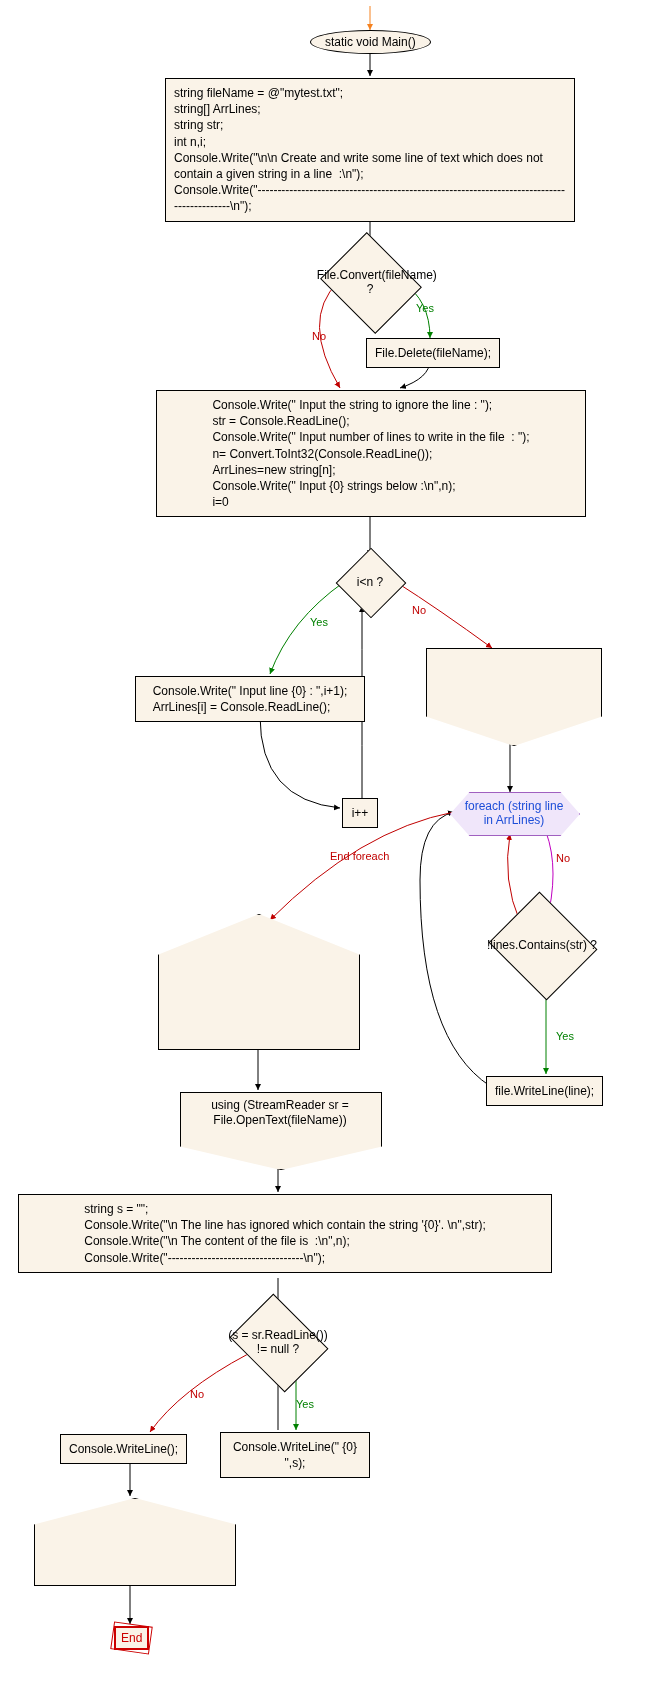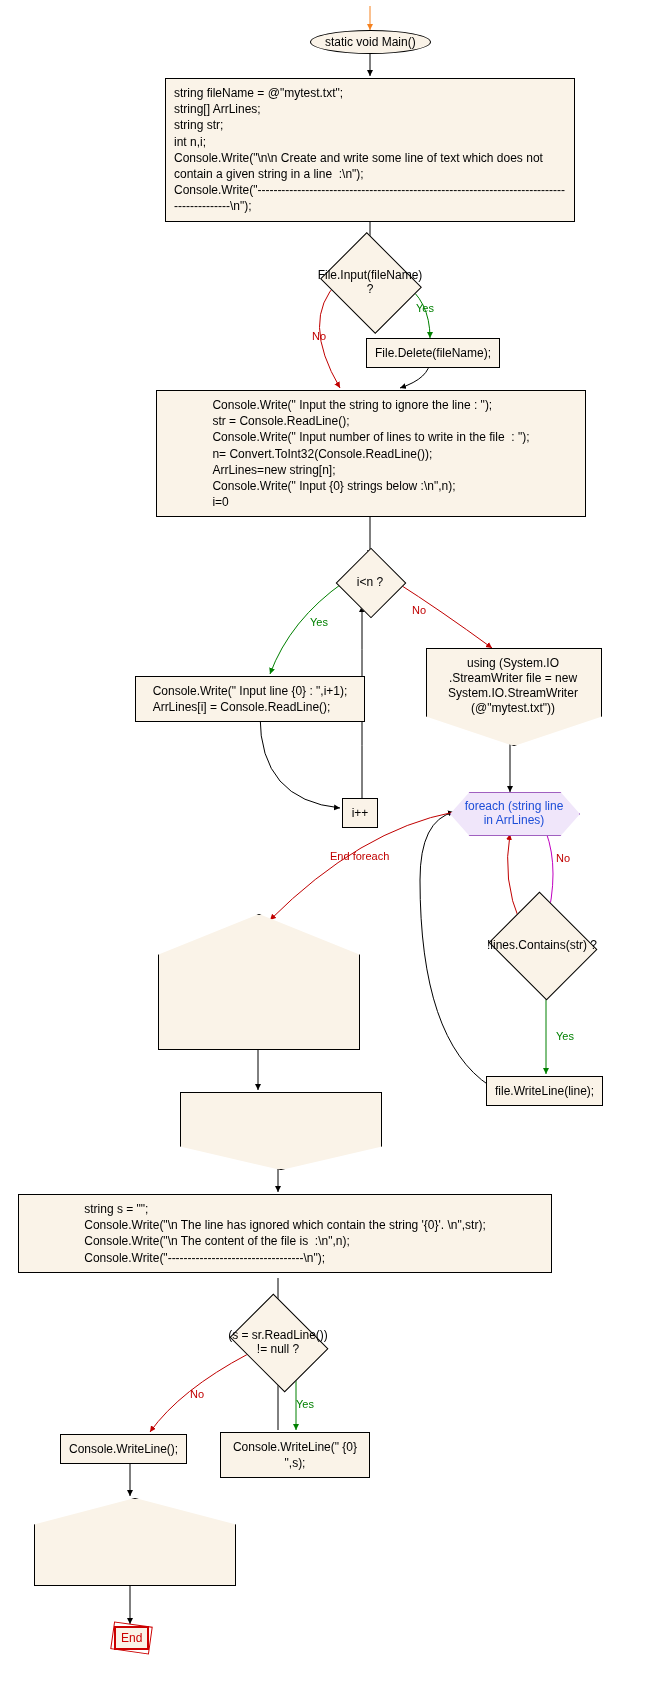--- a/index.html
+++ b/index.html
@@ -215,21 +215,21 @@
   <span style="white-space:pre-wrap;">string fileName = @"mytest.txt";
 string[] ArrLines;
 string str;
 int n,i;
 Console.Write("\n\n Create and write some line of text which does not contain a given string in a line  :\n");
 Console.Write("-------------------------------------------------------------------------------------------\n");</span>
 </div>
 
 <div class="decision" style="left:332px; top:250px; width:76px; height:64px;">
   <div class="diamond-shape"></div>
-  <div class="diamond-text">File.Input(fileName) ?</div>
+  <div class="diamond-text">File.Convert(fileName) ?</div>
 </div>
 <div class="edge-label yes" style="left:416px; top:302px;">Yes</div>
 <div class="edge-label no" style="left:312px; top:330px;">No</div>
 
 <div class="node process center" style="left:366px; top:338px;">
   <span>File.Delete(fileName);</span>
 </div>
 
 <div class="node process" style="left:156px; top:390px; width:430px;">
   <span style="white-space:pre-wrap;">Console.Write(" Input the string to ignore the line : ");
@@ -252,21 +252,20 @@
   <span style="white-space:pre-wrap;">Console.Write(" Input line {0} : ",i+1);
 ArrLines[i] = Console.ReadLine();</span>
 </div>
 
 <div class="node process center" style="left:342px; top:798px; width:36px;">
   <span>i++</span>
 </div>
 
 <div class="using" style="left:426px; top:648px; width:174px; height:96px;">
   <div class="penta-shape"></div>
-  <div class="penta-text">using (System.IO .StreamWriter file = new System.IO.StreamWriter (@"mytest.txt"))</div>
 </div>
 
 <div class="foreach" style="left:450px; top:792px; width:128px; height:42px;">
   <div class="hex-shape"></div>
   <div class="hex-text">foreach (string line in ArrLines)</div>
 </div>
 <div class="edge-label no" style="left:556px; top:852px;">No</div>
 <div class="edge-label endfor" style="left:330px; top:850px;">End foreach</div>
 
 <div class="decision" style="left:502px; top:910px; width:80px; height:70px;">
@@ -278,20 +277,21 @@
 <div class="node process center" style="left:486px; top:1076px;">
   <span>file.WriteLine(line);</span>
 </div>
 
 <div class="using endusing" style="left:158px; top:914px; width:200px; height:134px;">
   <div class="penta-shape"></div>
 </div>
 
 <div class="using" style="left:180px; top:1092px; width:200px; height:76px;">
   <div class="penta-shape"></div>
+  <div class="penta-text">using (StreamReader sr = File.OpenText(fileName))</div>
 </div>
 
 <div class="node process" style="left:18px; top:1194px; width:534px;">
   <span style="white-space:pre-wrap;">string s = "";
 Console.Write("\n The line has ignored which contain the string '{0}'. \n",str);
 Console.Write("\n The content of the file is  :\n",n);
 Console.Write("----------------------------------\n");</span>
 </div>
 
 <div class="decision" style="left:240px; top:1312px; width:76px; height:60px;">

